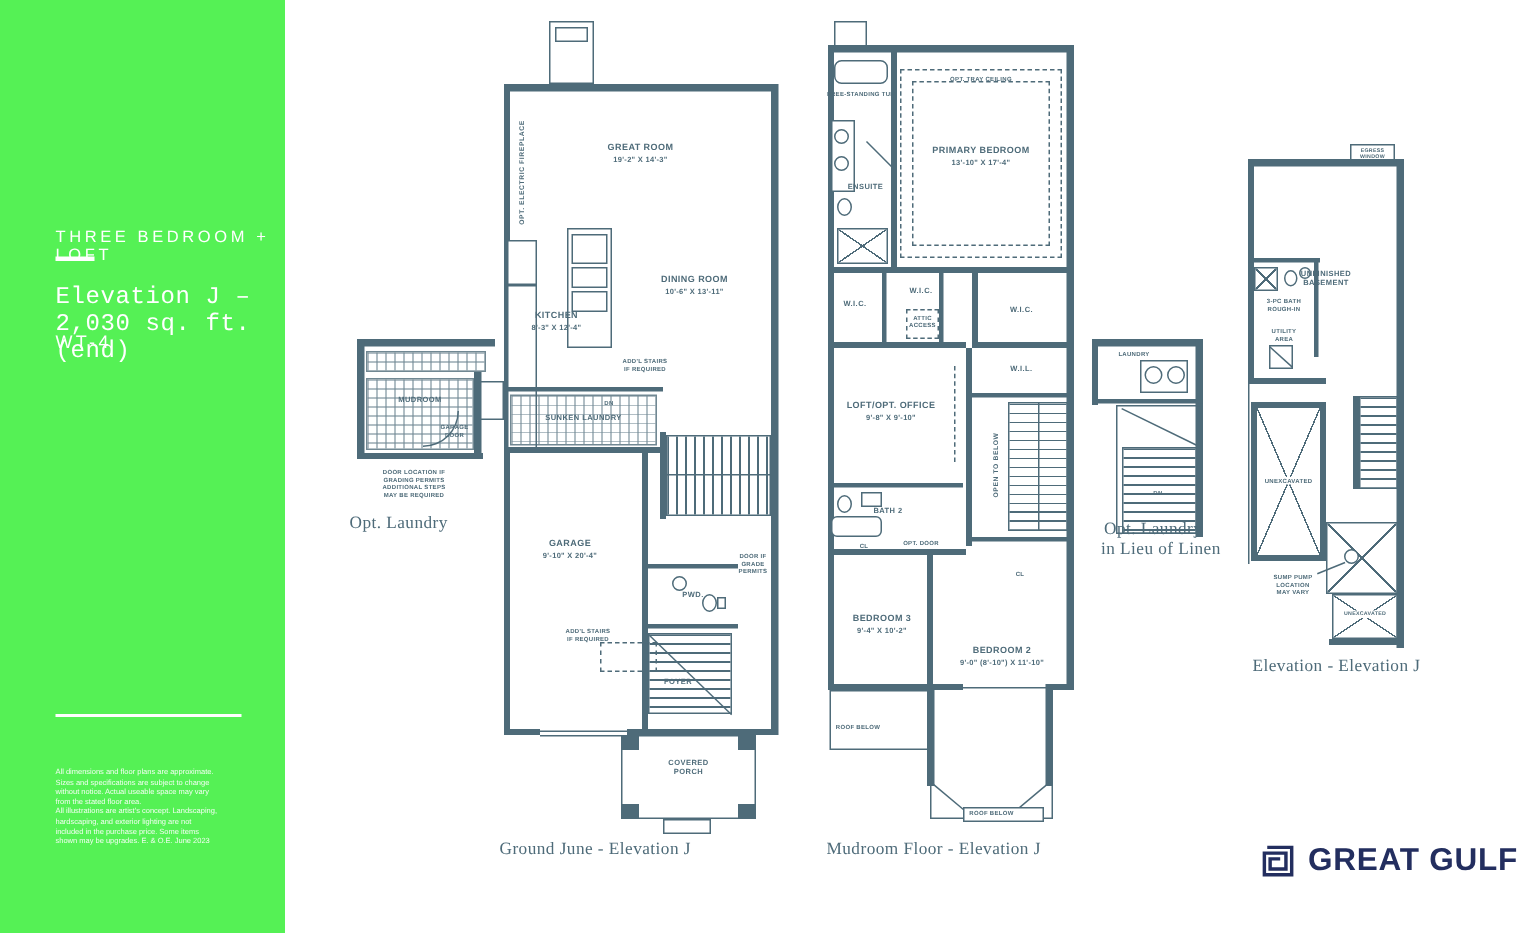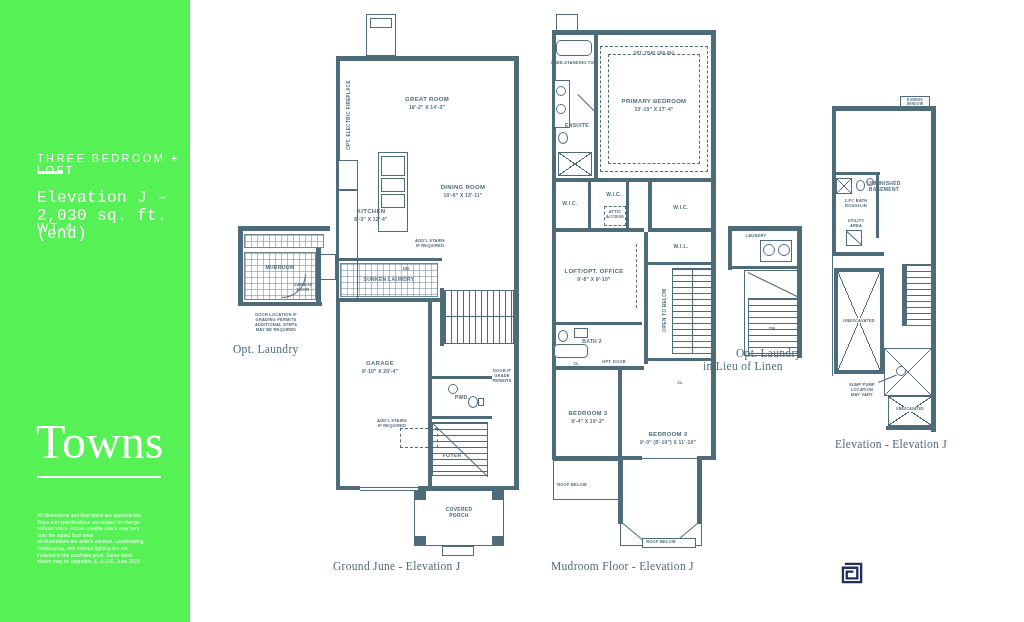--- a/index.html
+++ b/index.html
@@ -60,21 +60,20 @@
   .logo-text{color:var(--navy);font-size:21px;font-weight:bold;letter-spacing:.5px;font-family:"Liberation Sans",sans-serif;}
 </style>
 </head>
 <body>
 
 <div class="sidebar">
   <div class="model-type">THREE BEDROOM + LOFT</div>
   <div class="rule-short"></div>
   <div class="elev-info">Elevation J – 2,030 sq. ft. (end)</div>
   <div class="unit-code">WT-4</div>
-  <div class="collection">Towns</div>
   <div class="rule-long"></div>
   <div class="disclaimer">
     <div>All dimensions and floor plans are approximate.</div>
     <div>Sizes and specifications are subject to change</div>
     <div>without notice. Actual useable space may vary</div>
     <div>from the stated floor area.</div>
     <div>All illustrations are artist's concept. Landscaping,</div>
     <div>hardscaping, and exterior lighting are not</div>
     <div>included in the purchase price. Some items</div>
     <div>shown may be upgrades. E. &amp; O.E. June 2023</div>
@@ -245,21 +244,21 @@
   <i class="w" style="left:728px;top:266px;width:74px;height:3px"></i>
   <i class="box" style="left:760px;top:240px;width:32px;height:22px"></i>
   <i class="circ" style="left:763px;top:244px;width:12px;height:12px"></i>
   <i class="circ" style="left:778px;top:244px;width:12px;height:12px"></i>
   <b class="lbl xsn" style="left:756px;top:233px">LAUNDRY</b>
   <i class="box" style="left:744px;top:270px;width:58px;height:86px;background:transparent"></i>
   <i class="stairs-v" style="left:748px;top:298px;width:50px;height:58px"></i>
   <i class="diag" style="left:748px;top:272px;width:56px;transform:rotate(26deg)"></i>
   <b class="lbl xsn" style="left:772px;top:326px">DN</b>
   <div class="caption" style="left:736px;top:347px">Opt. Laundry</div>
-  <div class="caption" style="left:703px;top:360px">in Lieu of Linen</div>
+  <div class="caption" style="left:734px;top:360px">in Lieu of Linen</div>
 </div>
 
 <div>
   <i class="box" style="left:900px;top:96px;width:30px;height:13px"></i>
   <b class="lbl xs" style="left:915px;top:98px;width:28px;font-size:3.5px;line-height:4px">EGRESS WINDOW</b>
   <i class="w" style="left:832px;top:106px;width:104px;height:5px"></i>
   <i class="w" style="left:832px;top:106px;width:4px;height:150px"></i>
   <i class="w" style="left:931px;top:106px;width:5px;height:326px"></i>
   <i class="ln" style="left:832px;top:256px;width:1px;height:120px"></i>
 
@@ -289,13 +288,14 @@
   <i class="xbox-thin" style="left:888px;top:396px;width:44px;height:30px"></i>
   <b class="lbl xsn" style="left:910px;top:407px;font-size:3.5px;background:#fff;padding:0 1px">UNEXCAVATED</b>
   <i class="w" style="left:886px;top:426px;width:50px;height:4px"></i>
   <div class="caption" style="left:835px;top:438px">Elevation - Elevation J</div>
 </div>
 
 <div class="logo">
   <svg width="23" height="23" viewBox="0 0 24 24">
     <path d="M4 2 H21 V21 H2 V6 H17 V17 H6 V10 H13" fill="none" stroke="#232E5F" stroke-width="2.4"></path>
   </svg>
+  <span class="logo-text">GREAT GULF</span>
 </div>
 
 </body></html>

